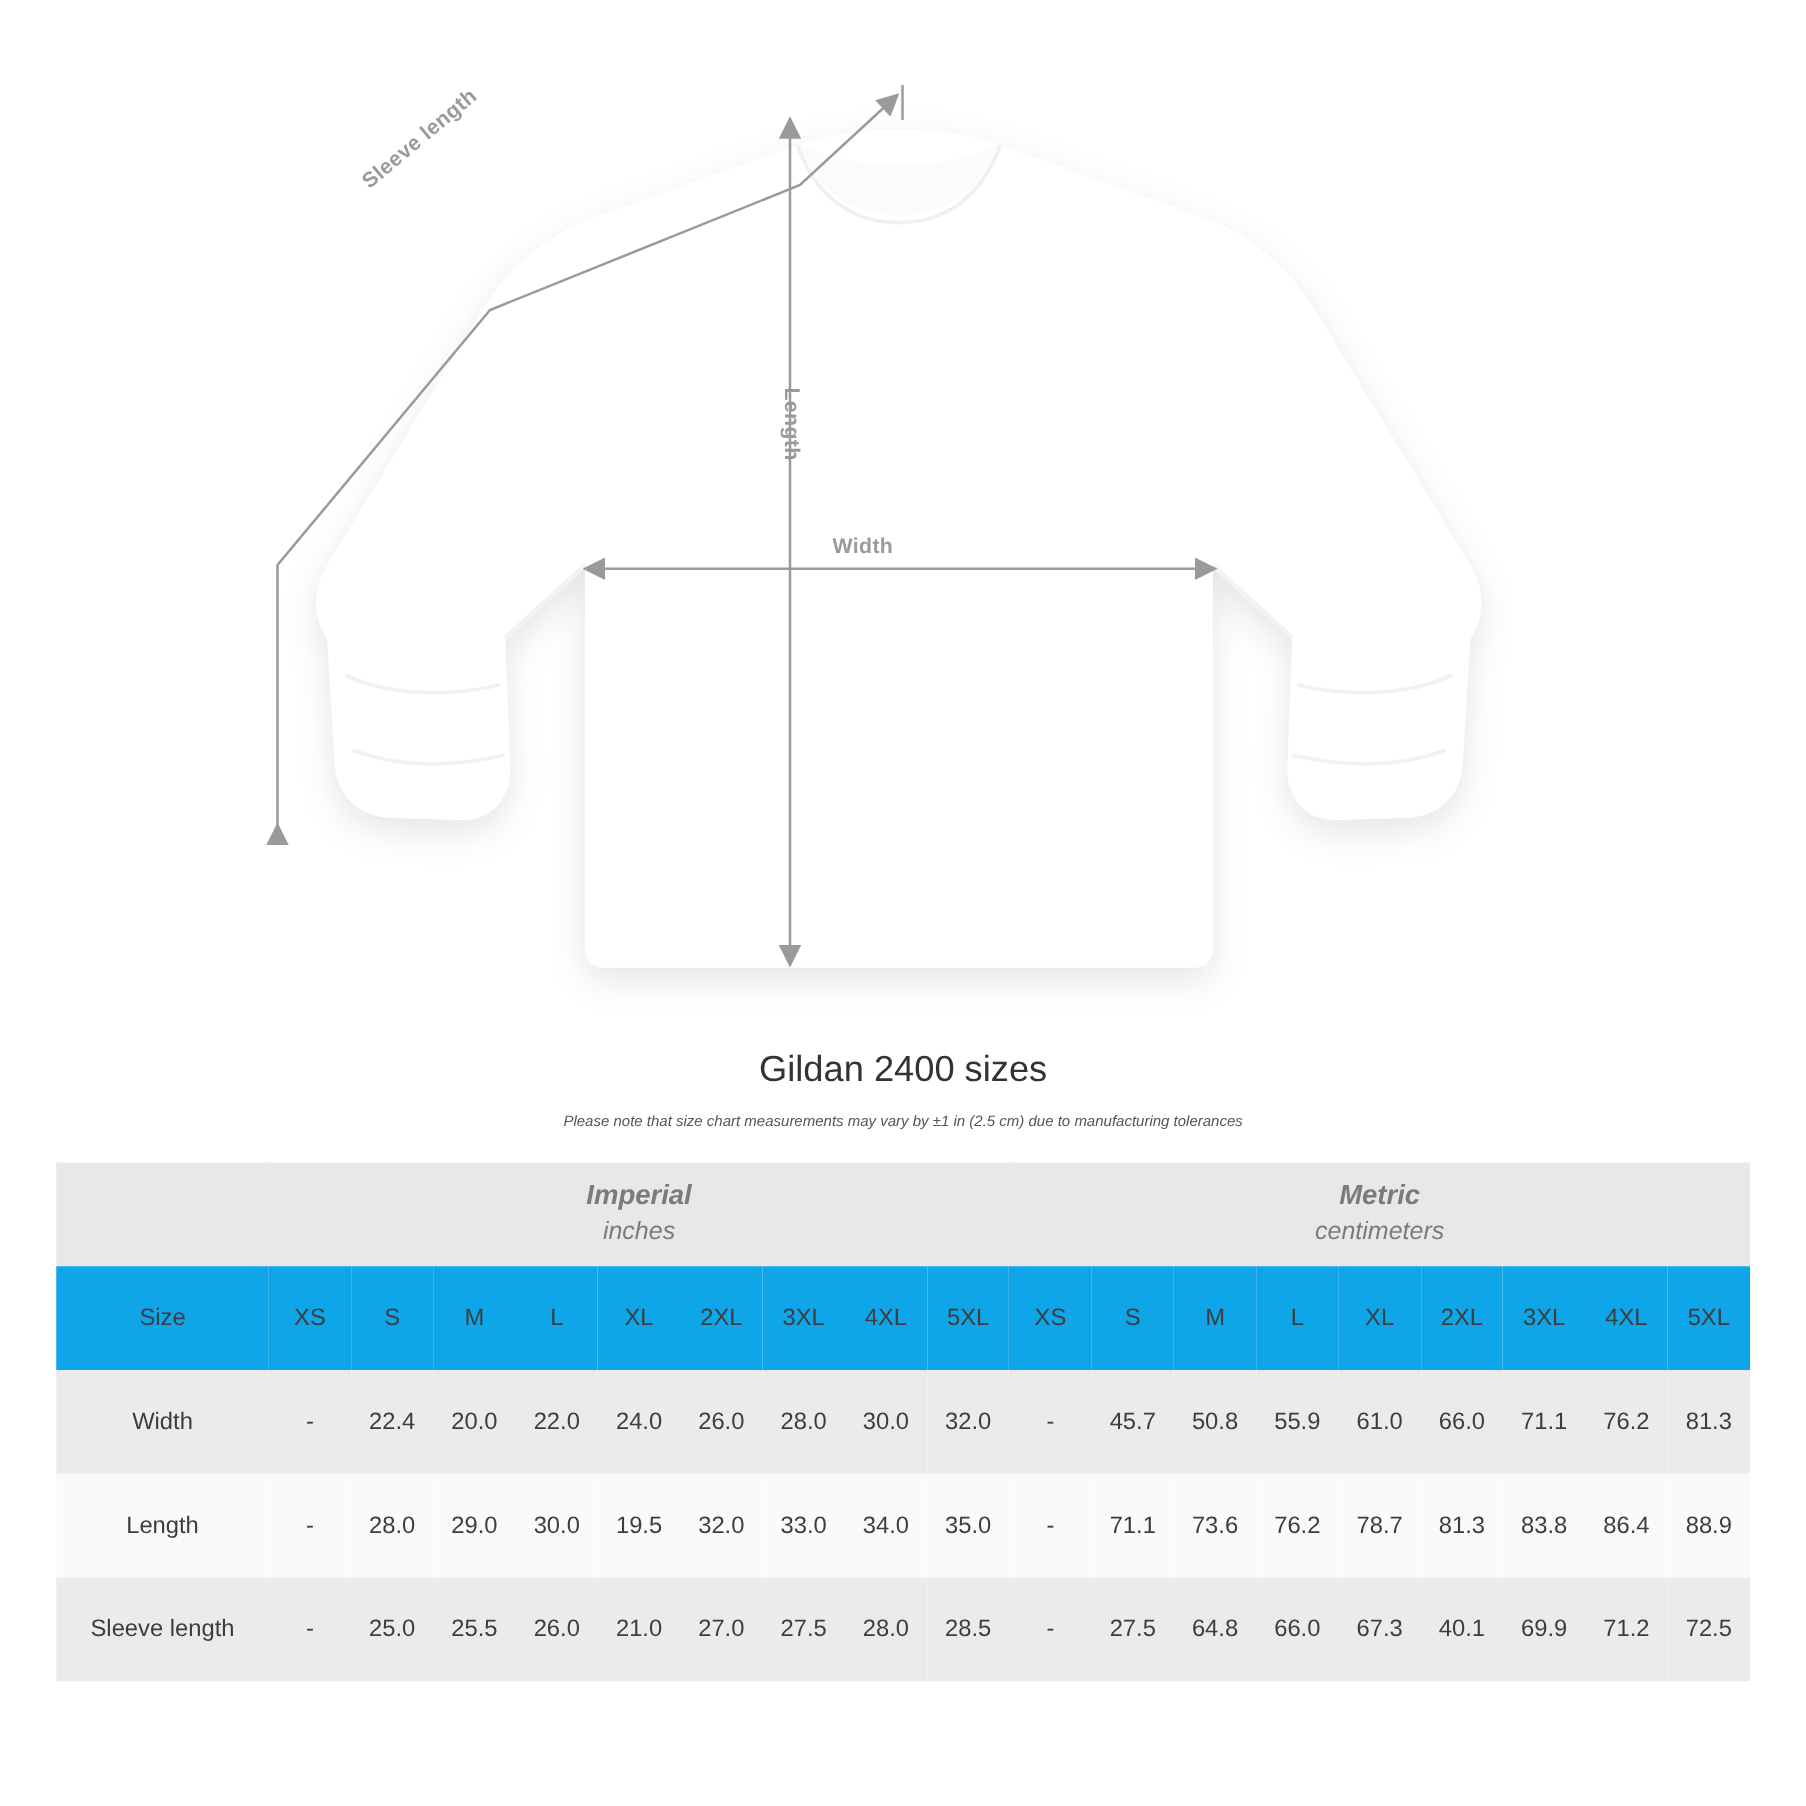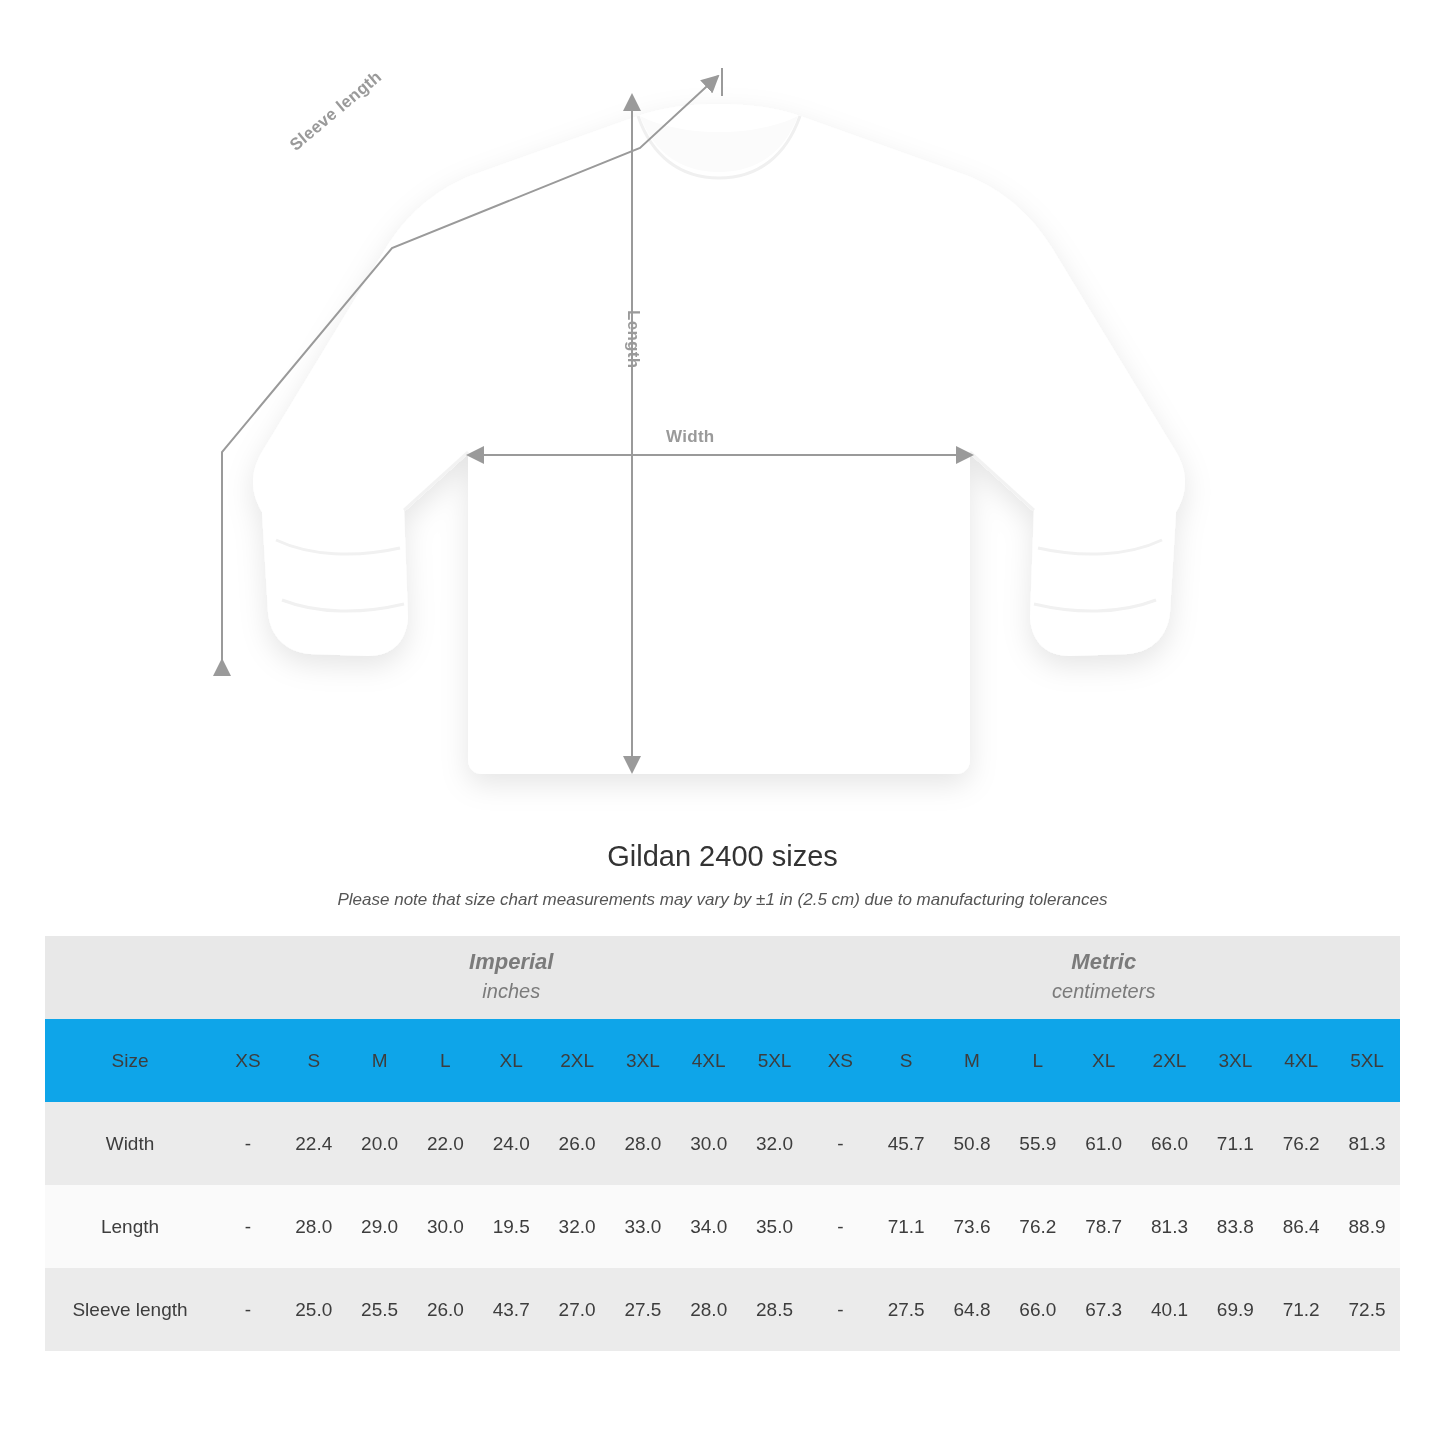--- a/index.html
+++ b/index.html
@@ -60,21 +60,21 @@
     text-align: center;
     margin-top: 10px;
   }
   .chart-title {
     font-size: 29px;
     font-weight: normal;
     color: #333333;
     margin: 0;
   }
   .chart-note {
-    font-size: 17px;
+    font-size: 12px;
     font-style: italic;
     color: #555555;
     margin-top: 17px;
   }
 
   
   .table-wrap {
     margin: 26px 45px 0 45px;
   }
   table.size-table {
@@ -287,21 +287,21 @@
             <td>83.8</td>
             <td>86.4</td>
             <td>88.9</td>
           </tr>
           <tr class="zebra-odd">
             <td class="row-label">Sleeve length</td>
             <td>-</td>
             <td>25.0</td>
             <td>25.5</td>
             <td>26.0</td>
-            <td>43.7</td>
+            <td>21.0</td>
             <td>27.0</td>
             <td>27.5</td>
             <td>28.0</td>
             <td>28.5</td>
             <td>-</td>
             <td>27.5</td>
             <td>64.8</td>
             <td>66.0</td>
             <td>67.3</td>
             <td>40.1</td>

